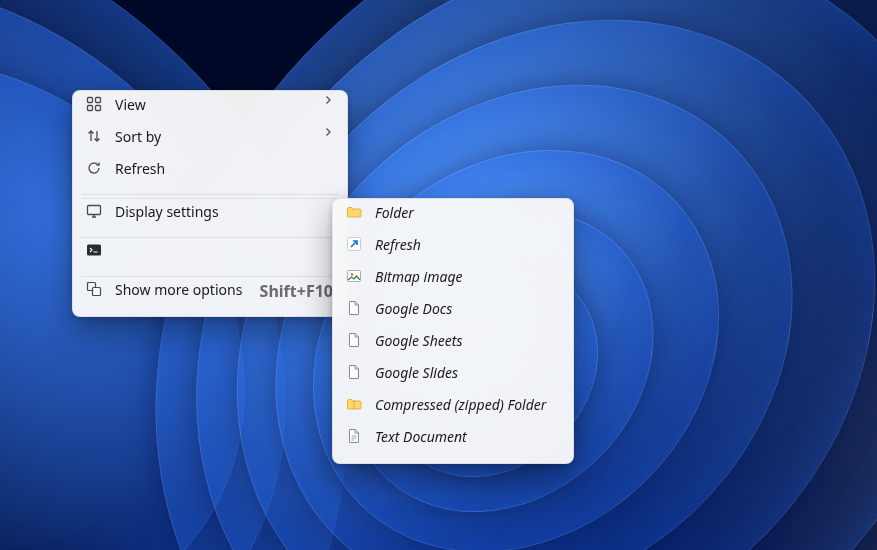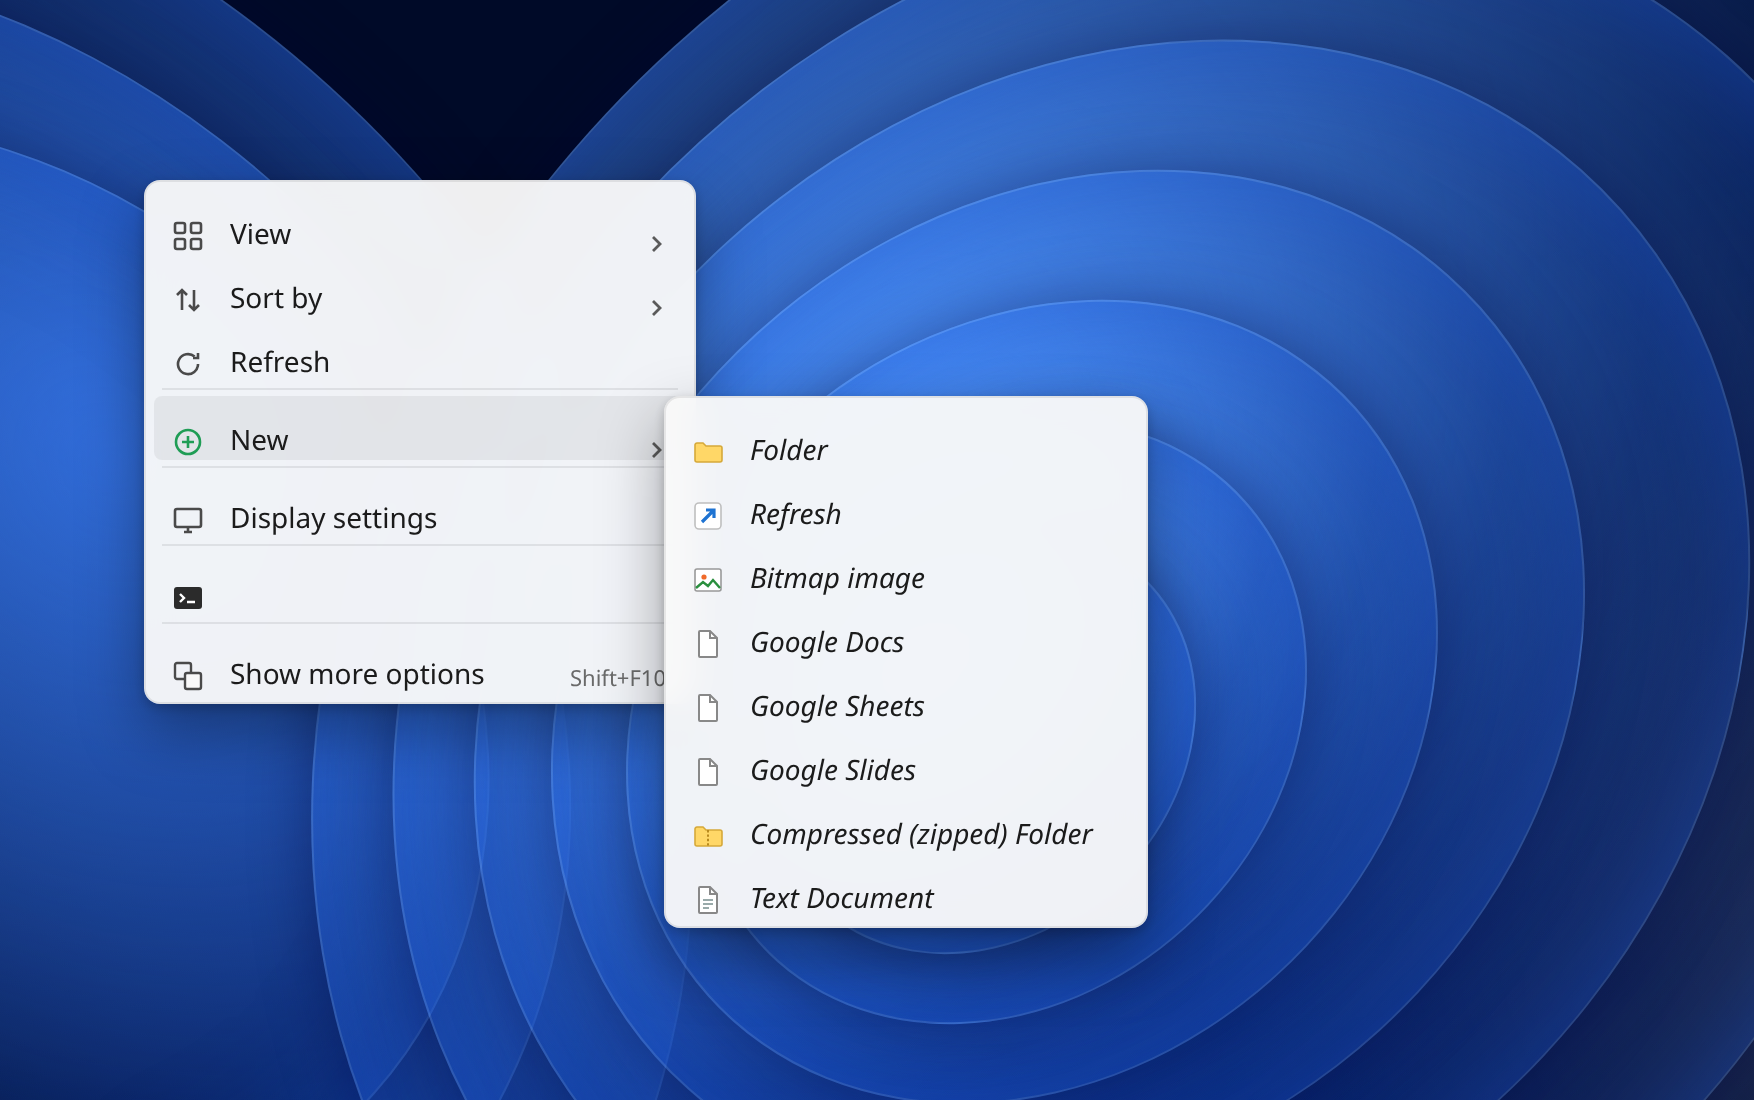--- a/index.html
+++ b/index.html
@@ -61,21 +61,21 @@
     width: 266px;
   }
   .menu.secondary {
     left: 332px;
     top: 198px;
     width: 232px;
     font-style: italic;
   }
   .item {
     display: flex;
-    align-items: flex-end;
+    align-items: flex-start;
     height: 32px;
     padding: 0 10px 0 8px;
     border-radius: 4px;
     cursor: default;
     position: relative;
   }
   .item.hover {
     background: rgba(0,0,0,0.055);
   }
   .item .icon {
@@ -86,22 +86,23 @@
     display: flex;
     align-items: center;
     justify-content: center;
   }
   .item .label {
     flex: 1 1 auto;
     white-space: nowrap;
   }
   .item .accel {
     color: #6a6a6a;
-    font-size: 11px;
+    font-size: 16px;
     margin-left: 10px;
+    font-weight: bold;
   }
   .item .chevron {
     flex: 0 0 auto;
     margin-left: 10px;
     color: #5a5a5a;
   }
   .sep {
     height: 1px;
     margin: 3px 4px;
     background: rgba(0,0,0,0.08);
@@ -163,34 +164,20 @@
       <svg width="16" height="16" viewBox="0 0 16 16" fill="none" stroke="#4a4a4a" stroke-width="1.3">
         <path d="M13 8a5 5 0 1 1-1.7-3.7"></path>
         <path d="M13 2.5V5h-2.5"></path>
       </svg>
     </span>
     <span class="label">Refresh</span>
   </div>
 
   <div class="sep"></div>
 
-  <div class="item hover">
-    <span class="icon">
-      <svg width="16" height="16" viewBox="0 0 16 16" fill="none" stroke="#1f9d55" stroke-width="1.3">
-        <circle cx="8" cy="8" r="6"></circle>
-        <path d="M8 5v6M5 8h6"></path>
-      </svg>
-    </span>
-    <span class="label">New</span>
-    <span class="chevron">
-      <svg width="10" height="10" viewBox="0 0 10 10" fill="none" stroke="currentColor" stroke-width="1.4">
-          <path d="M3.5 1.5 7 5l-3.5 3.5"></path>
-        </svg>
-    </span>
-  </div>
 
   <div class="sep"></div>
 
   <div class="item">
     <span class="icon">
       <svg width="16" height="16" viewBox="0 0 16 16" fill="none" stroke="#4a4a4a" stroke-width="1.3">
         <rect x="1.5" y="2.5" width="13" height="9" rx="1"></rect>
         <path d="M6 14h4M8 11.5V14"></path>
       </svg>
     </span>

